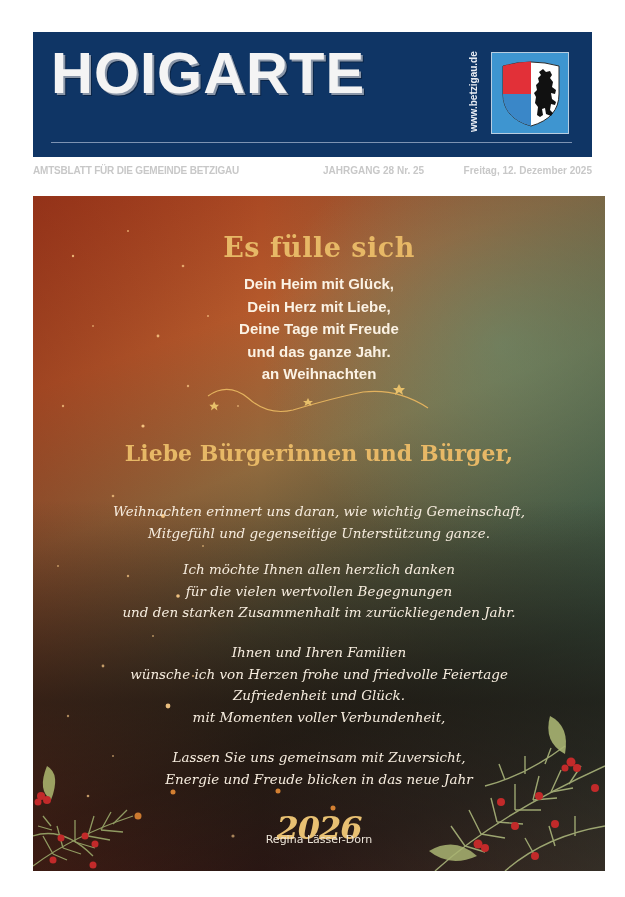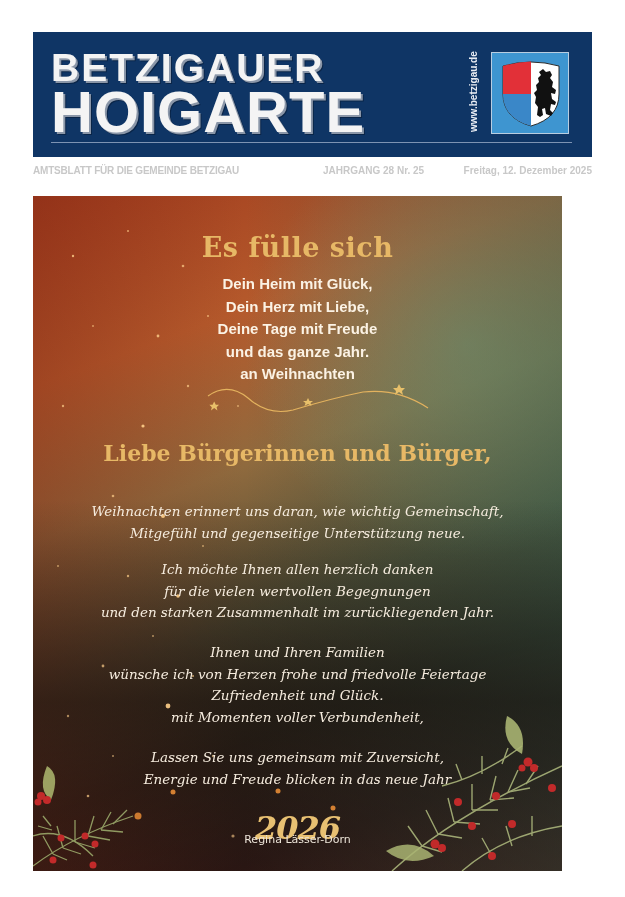--- a/index.html
+++ b/index.html
@@ -37,21 +37,21 @@
   .meta-row {
     position:absolute; left:33px; top:165px; width:559px; height:14px;
     font-family:"Liberation Sans", sans-serif; font-size:10px; font-weight:bold;
     color:#c8c8c8; text-transform:none;
   }
   .meta-left { position:absolute; left:0; top:0; letter-spacing:-0.2px; }
   .meta-mid { position:absolute; left:290px; top:0; }
   .meta-right { position:absolute; right:0; top:0;padding-left:9px; }
 
   .poster {
-    position:absolute; left:33px; top:196px; width:529px; height:675px; overflow:hidden;
+    position:absolute; left:33px; top:196px; width:572px; height:675px; overflow:hidden;
     background:
       radial-gradient(ellipse 60% 45% at 82% 22%, rgba(125,160,125,0.55), rgba(125,160,125,0) 70%),
       linear-gradient(160deg, #a23d1e 0%, #b55a2c 22%, #8f6a3e 40%, #4e4a33 58%, #2e2a1f 72%, #2a1c18 86%, #3a1b17 100%);
   }
   .poster::before {
     content:""; position:absolute; inset:0;
     background:linear-gradient(90deg, rgba(120,30,15,0.35) 0%, rgba(0,0,0,0) 40%, rgba(60,110,90,0.45) 100%);
   }
   .poster::after {
     content:""; position:absolute; inset:0;
@@ -95,21 +95,20 @@
     position:absolute; left:0; right:0; top:636px;
     font-family:"DejaVu Sans", sans-serif; font-size:11px; color:#ece4d8; line-height:15px;
   }
   .branch { position:absolute; z-index:2; }
 </style>
 </head>
 <body>
 
 <header class="masthead">
   <div class="mast-title">
-    <span class="l1">BETZIGAUER</span>
     <span class="l2">HOIGARTE</span>
   </div>
   <div class="mast-rule"></div>
   <div class="mast-url">www.betzigau.de</div>
   <div class="crest-box">
     <svg width="64" height="68" viewBox="0 0 64 68">
       <path d="M4 6 Q32 -2 60 6 L60 34 Q60 58 32 66 Q4 58 4 34 Z" fill="#ffffff" stroke="#2a2a2a" stroke-width="1"></path>
       <path d="M4 6 Q18 2 32 1.5 L32 34 L4 34 Z" fill="#e23038"></path>
       <path d="M4 34 L32 34 L32 66 Q4 58 4 34 Z" fill="#3a87c8"></path>
       <path d="M40 12 l4 -3 l3 3 l4 -1 l2 4 l-2 3 l3 4 l-1 5 l4 3 l-1 4 l-4 -1 l1 6 l4 3 l-1 3 l-4 -1 l-1 6 l3 3 l-2 3 l-5 -2 l-1 -6 l-3 1 l1 6 l-3 2 l-3 -2 l1 -8 l-3 -4 l1 -6 l-2 -4 l3 -3 l-1 -5 l3 -3 l-1 -4 l3 -3 Z" fill="#111111"></path>
@@ -175,21 +174,21 @@
       <path d="M5 12 Q25 -2 45 14 Q65 32 90 26 Q130 14 160 8 Q195 4 225 24" fill="none" stroke="#e3b25e" stroke-width="1.2"></path>
       <polygon points="14,22 16,26 20,26 17,29 18,33 14,30 10,33 11,29 8,26 12,26" fill="#e8c06a" transform="scale(0.8) translate(0,0)"></polygon>
       <polygon points="105,14 106.5,17 110,17 107.5,19 108.5,22 105,20 101.5,22 102.5,19 100,17 103.5,17" fill="#e8c06a"></polygon>
       <polygon points="196,0 198,4 202,4 199,7 200,11 196,8 192,11 193,7 190,4 194,4" fill="#e8c06a"></polygon>
     </svg>
 
     <div class="greeting">Liebe Bürgerinnen und Bürger,</div>
 
     <div class="para p1">
       <div>Weihnachten erinnert uns daran, wie wichtig Gemeinschaft,</div>
-      <div>Mitgefühl und gegenseitige Unterstützung neue.</div>
+      <div>Mitgefühl und gegenseitige Unterstützung ganze.</div>
     </div>
     <div class="para p2">
       <div>Ich möchte Ihnen allen herzlich danken</div>
       <div>für die vielen wertvollen Begegnungen</div>
       <div>und den starken Zusammenhalt im zurückliegenden Jahr.</div>
     </div>
     <div class="para p3">
       <div>Ihnen und Ihren Familien</div>
       <div>wünsche ich von Herzen frohe und friedvolle Feiertage</div>
       <div>Zufriedenheit und Glück.</div>

